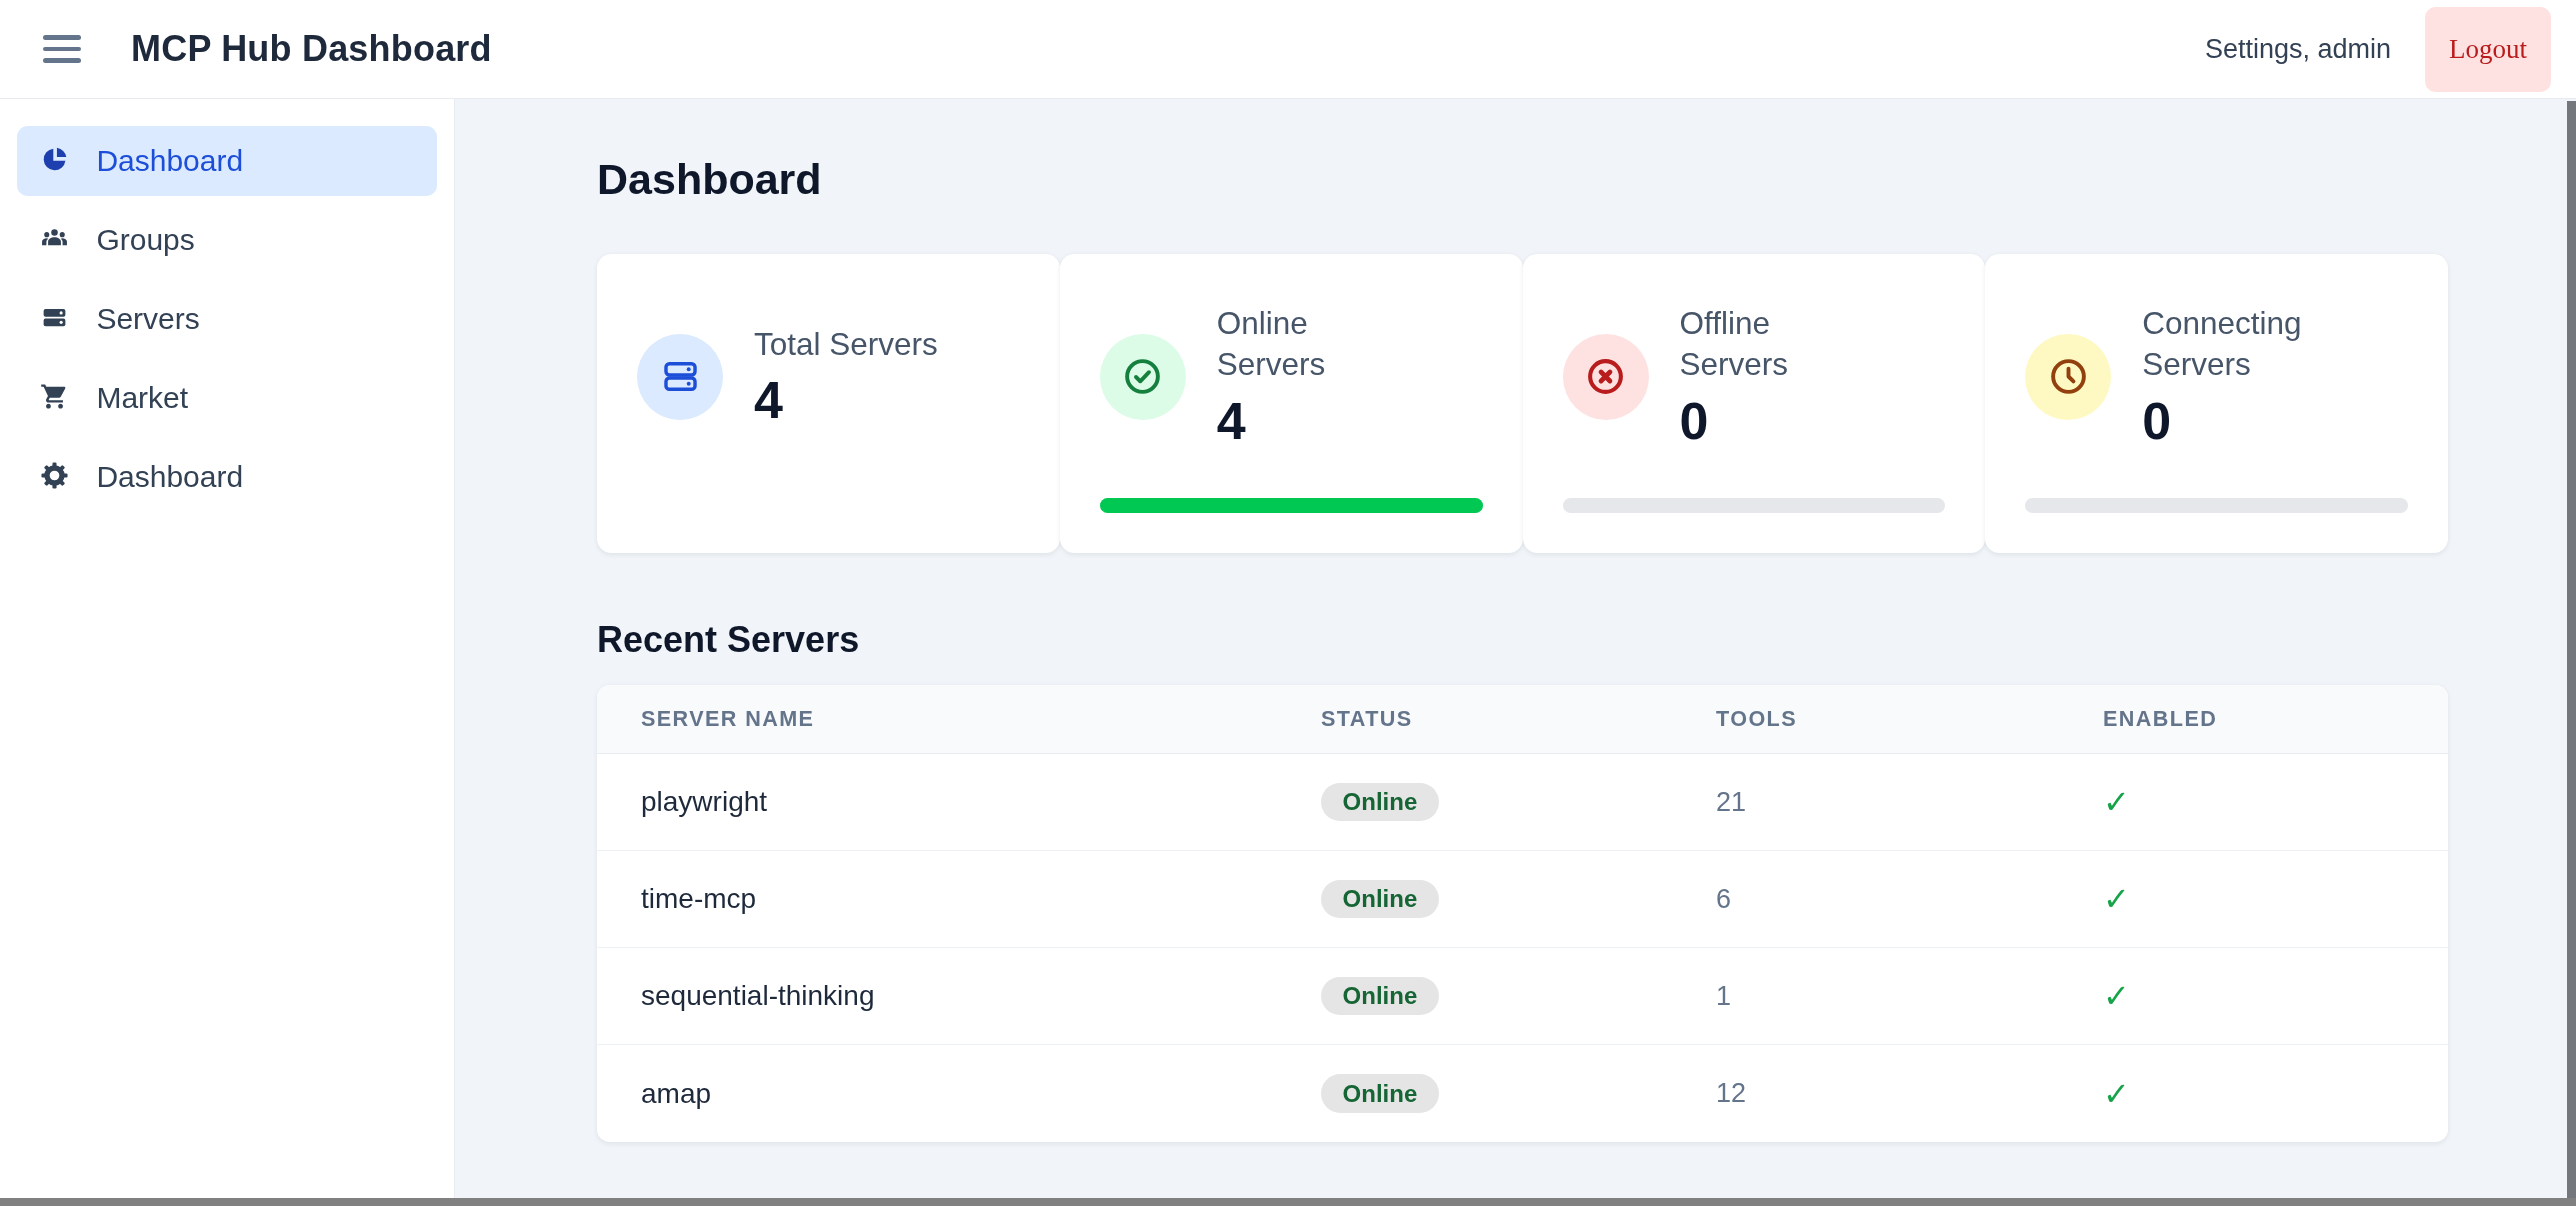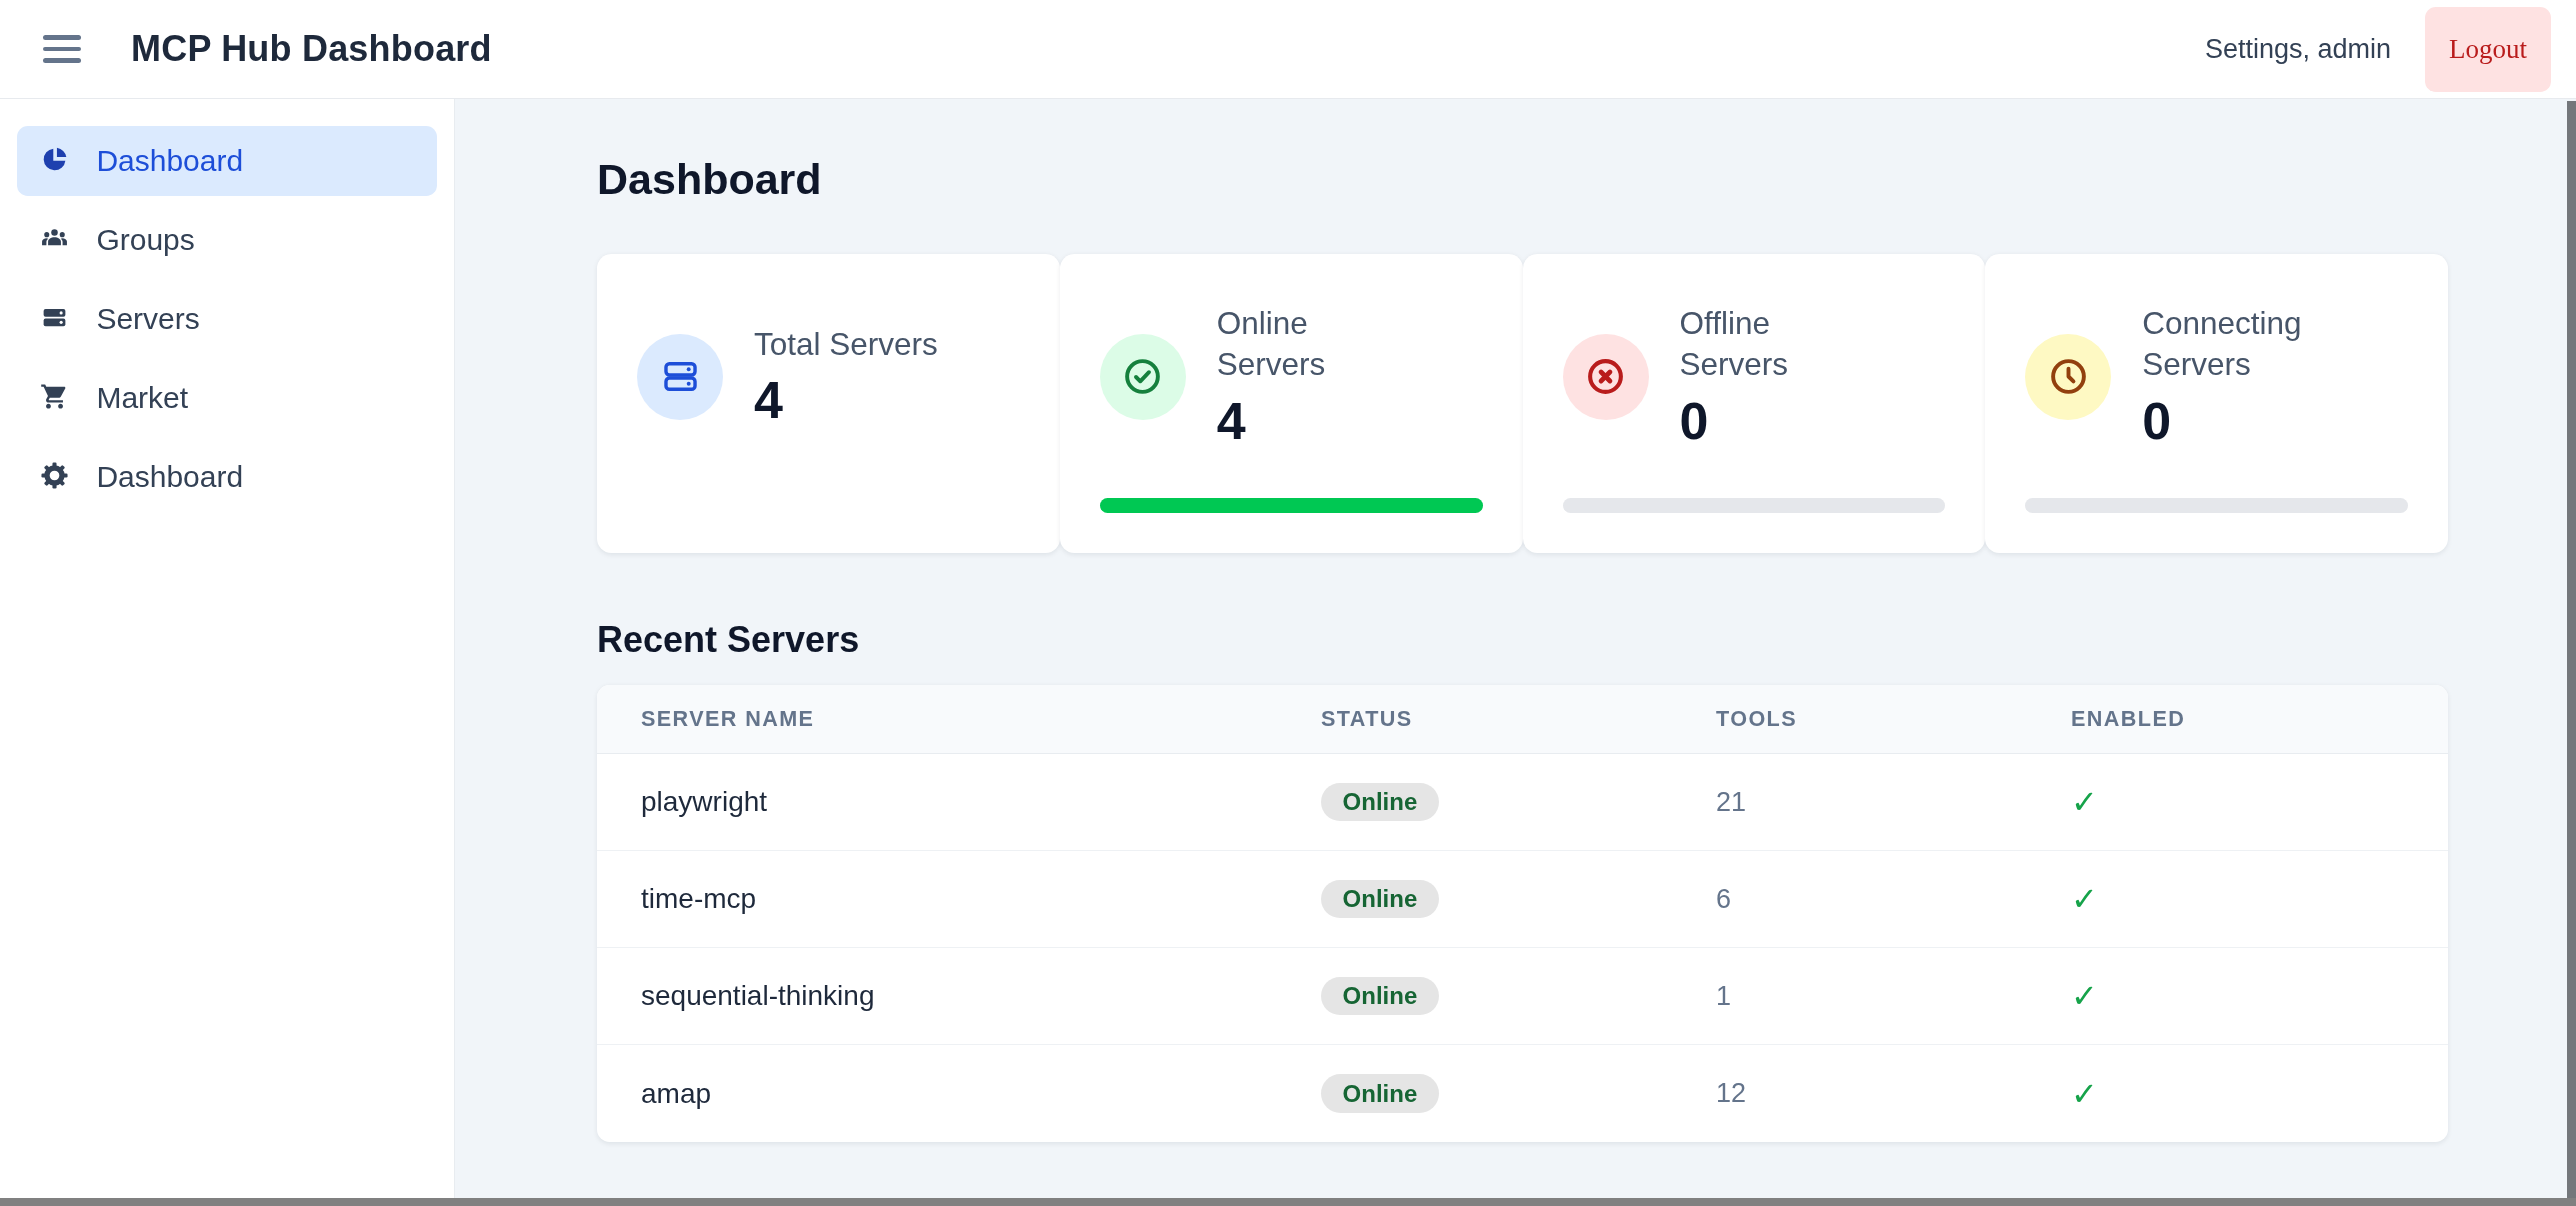--- a/index.html
+++ b/index.html
@@ -102,21 +102,21 @@
     height: 69px; background: #f8fafc;
     border-bottom: 1.8px solid #e8ecf0;
   }
   .t-head .t-cell {
     font-size: 21.6px; font-weight: 600; color: #64748b;
     letter-spacing: 1.4px; text-transform: uppercase;
   }
   .t-cell.c-name   { width: 680px; }
   .t-cell.c-status { width: 395px; }
   .t-cell.c-tools  { width: 355px; }
-  .t-cell.c-enabled{ flex: 1; }
+  .t-cell.c-enabled{ flex: 1; margin-left: 32px; }
   .t-body-row { height: 97px; border-bottom: 1.8px solid #eef1f4; }
   .t-body-row:last-child { border-bottom: none; }
   .server-name { font-size: 28px; font-weight: 500; color: #1e293b; }
   .status-badge {
     display: inline-block;
     background: #e5e5e5; color: #166534;
     font-size: 24px; font-weight: 700;
     padding: 5.4px 21.6px; border-radius: 899px;
   }
   .tools-count { font-size: 27px; color: #64748b; }

